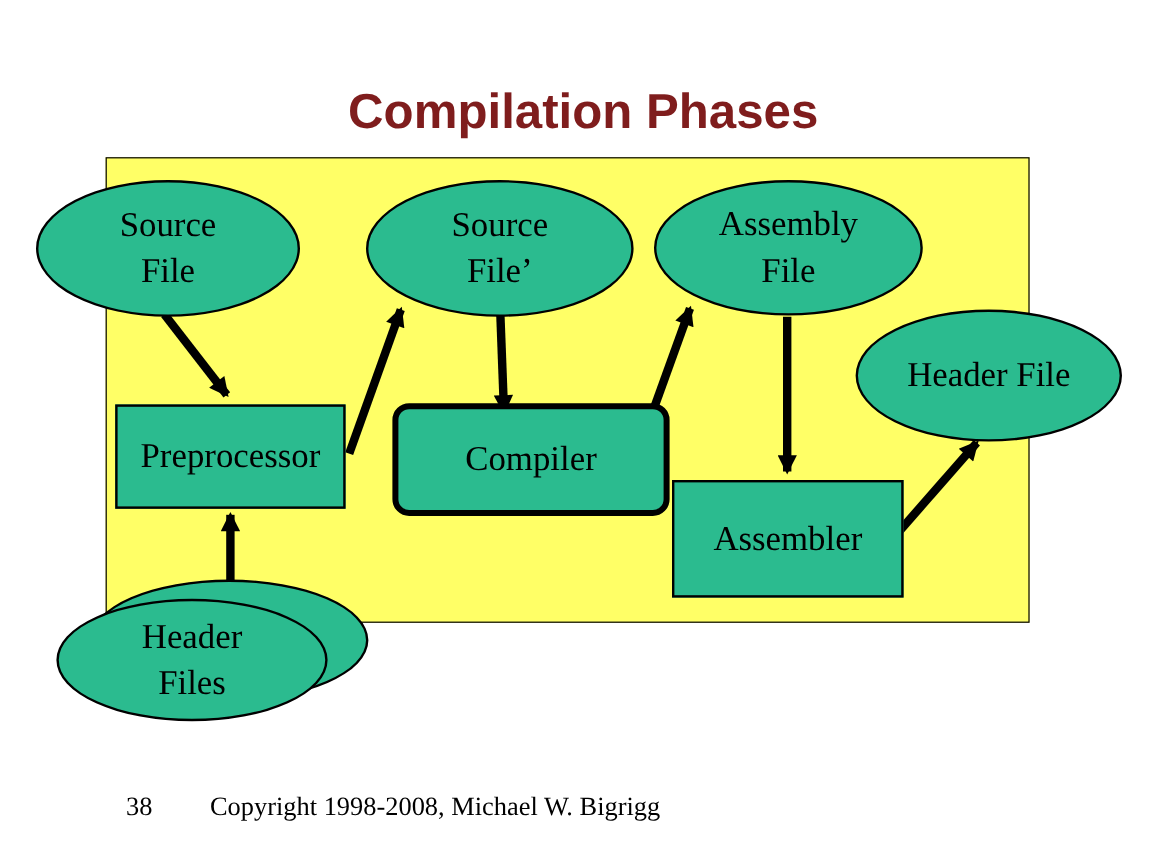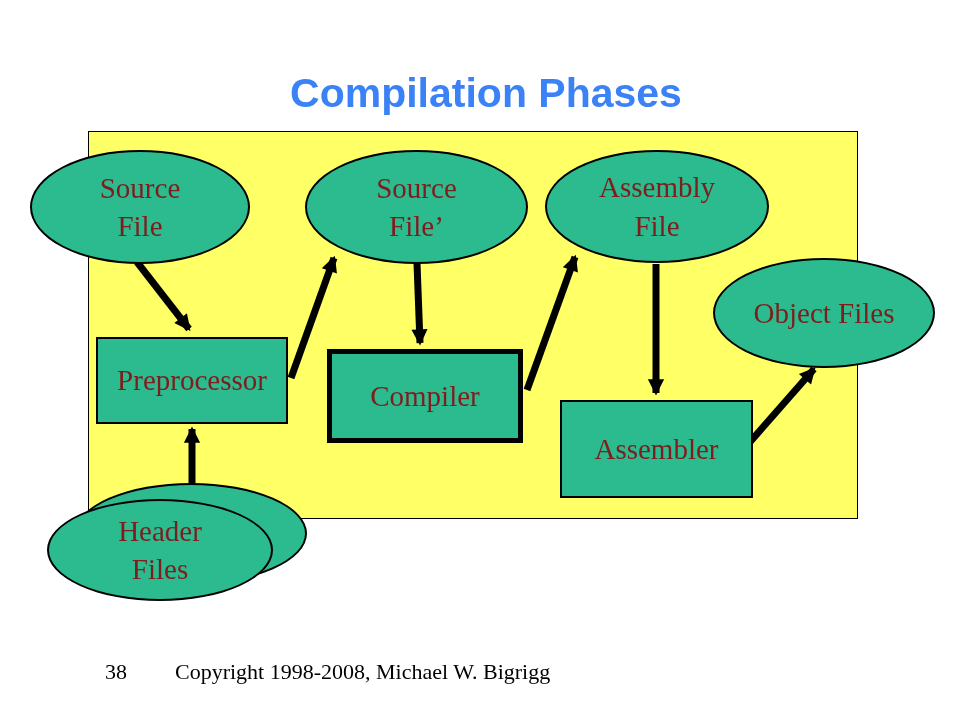--- a/index.html
+++ b/index.html
@@ -17,21 +17,21 @@
   .title {
     position: absolute;
     left: 0; top: 70px;
     width: 100%;
     margin: 0;
     text-align: center;
     font-family: "Liberation Sans", sans-serif;
     font-weight: bold;
     font-size: 41px;
     letter-spacing: 0px;
-    color: #3b82f6;
+    color: #7f1d1d;
     z-index: 4;
     padding-left: 12px;
   }
 
   .panel {
     position: absolute;
     left: 88px; top: 131px;
     width: 770px; height: 388px;
     background: var(--panel-fill, #ffff66);
     border: 1.5px solid #000000;
@@ -47,35 +47,35 @@
   .arrows line { stroke: var(--line-color, #000); stroke-width: 7; }
 
   .node {
     position: absolute;
     display: flex;
     align-items: center;
     justify-content: center;
     text-align: center;
     background: var(--node-fill, #2bbb8f);
     border: 2px solid #000000;
-    color: #7f1d1d;
+    color: #000000;
     font-size: 29px;
     line-height: 1.32;
     white-space: pre-line;
     z-index: 3;
   }
   .ellipse { border-radius: 50%; }
   .rect-bold { border-width: 5px; }
 
   #n-source-file        { left: 30px;  top: 150px; width: 220px; height: 114px; }
   #n-source-file-prime  { left: 305px; top: 150px; width: 223px; height: 114px; }
   #n-assembly-file      { left: 545px; top: 150px; width: 224px; height: 113px; }
   #n-object-file        { left: 713px; top: 258px; width: 222px; height: 110px; }
   #n-preprocessor       { left: 96px;  top: 337px; width: 192px; height: 87px;  }
-  #n-compiler           { left: 327px; top: 349px; width: 196px; height: 94px;  }
+  #n-compiler           { left: 327px; top: 336px; width: 231px; height: 94px; border-radius: 14px;  }
   #n-assembler          { left: 560px; top: 400px; width: 193px; height: 98px;  }
   #n-header-back        { left: 75px;  top: 483px; width: 232px; height: 101px; }
   #n-header-front       { left: 47px;  top: 499px; width: 226px; height: 102px; }
 
   .footer-num {
     position: absolute;
     left: 105px; top: 659px;
     font-size: 22px;
     color: #000000;
     z-index: 4;
@@ -114,21 +114,21 @@
 
   <div class="node ellipse" id="n-source-file">Source
 File</div>
 
   <div class="node ellipse" id="n-source-file-prime">Source
 File’</div>
 
   <div class="node ellipse" id="n-assembly-file">Assembly
 File</div>
 
-  <div class="node ellipse" id="n-object-file">Object Files</div>
+  <div class="node ellipse" id="n-object-file">Header File</div>
 
   <div class="node rect" id="n-preprocessor">Preprocessor</div>
 
   <div class="node rect-bold" id="n-compiler">Compiler</div>
 
   <div class="node rect" id="n-assembler">Assembler</div>
 
   <div class="node ellipse" id="n-header-back"></div>
 
   <div class="node ellipse" id="n-header-front">Header

